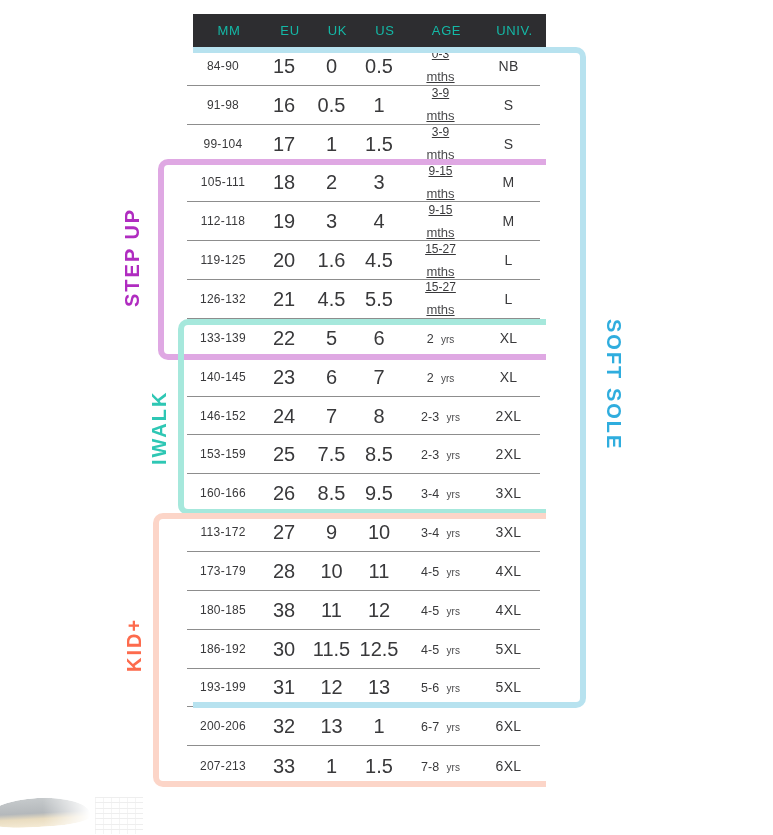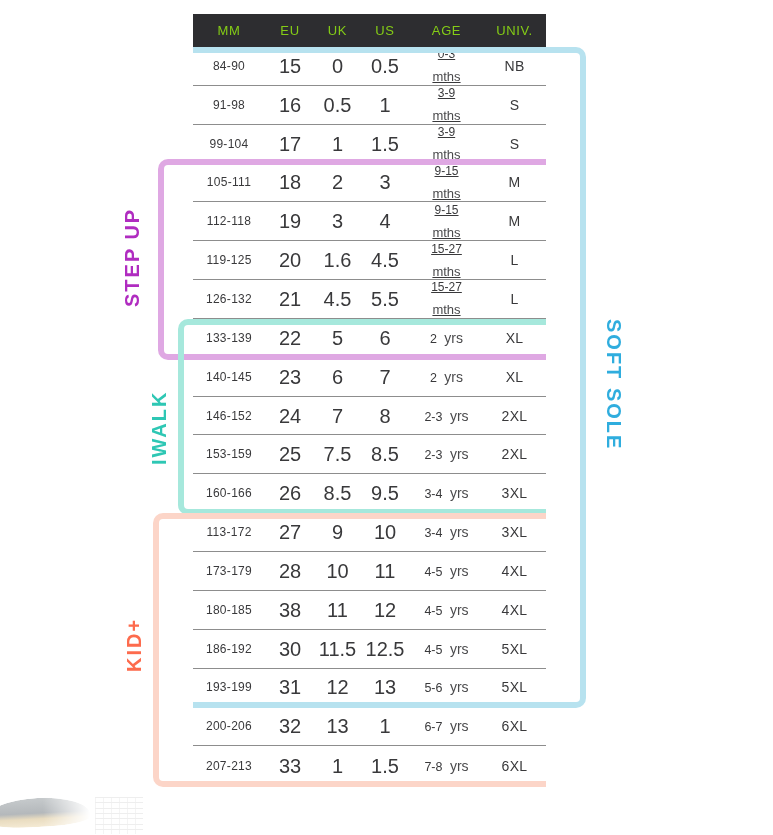--- a/index.html
+++ b/index.html
@@ -8,40 +8,40 @@
     font-family:"Liberation Sans", sans-serif;color:#39393b;
   }
   .stage{position:absolute;inset:0;}
 
   
   .thead{
     position:absolute;left:193px;top:14px;width:353px;height:33px;
     background:#2d2d30;display:flex;align-items:center;z-index:2;
   }
   .th{
-    color:#84cc16;font-size:13px;letter-spacing:.6px;text-align:center;
+    color:#14b8a6;font-size:13px;letter-spacing:.6px;text-align:center;
     flex:0 0 auto;
   }
   .c-mm{width:72px}.c-eu{width:50px}.c-uk{width:45px}.c-us{width:50px}.c-age{width:73px}.c-univ{width:63px}
 
-  .tbody{position:absolute;left:193px;top:47px;width:353px;z-index:2;}
+  .tbody{position:absolute;left:187px;top:47px;width:353px;z-index:2;}
   .tr{
     display:flex;align-items:center;height:38.85px;box-sizing:border-box;
     border-bottom:1.6px solid #8d8d8d;
   }
   .tr:last-child{border-bottom:none;}
   .td{flex:0 0 auto;text-align:center;line-height:1;}
   .td.mm{font-size:12px;letter-spacing:.3px;}
   .td.eu,.td.uk,.td.us{font-size:20px;}
   .td.univ{font-size:14px;letter-spacing:.3px;}
   .td.age.stacked{display:flex;flex-direction:column;align-items:center;text-decoration:underline;}
   .td.age.stacked .age-main{font-size:12px;}
   .td.age.stacked .age-unit{font-size:13px;margin-top:10px;color:#4a4a4c;}
   .td.age.inline .age-main{font-size:12.5px;}
-  .td.age.inline .age-unit{font-size:14px;margin-left:3px;color:#4a4a4c;}
+  .td.age.inline .age-unit{font-size:10px;margin-left:3px;color:#4a4a4c;}
 
   
   .bracket{position:absolute;box-sizing:border-box;z-index:4;background:transparent;}
   .bracket.right-open{border-style:solid;border-width:6px 0 6px 6px;border-radius:10px 0 0 10px;}
   .bracket.left-open{border-style:solid;border-width:6px 6px 6px 0;border-radius:0 10px 10px 0;}
   .bk-softsole{left:193px;top:47px;width:393px;height:661px;}
   .bk-stepup{left:158px;top:159px;width:388px;height:201px;border-width:5px 0 5px 5px;}
   .bk-iwalk{left:178px;top:319px;width:368px;height:196px;}
   .bk-kidplus{left:153px;top:513px;width:393px;height:274px;border-width:7px 0 7px 7px;border-radius:12px 0 0 12px;}
 

